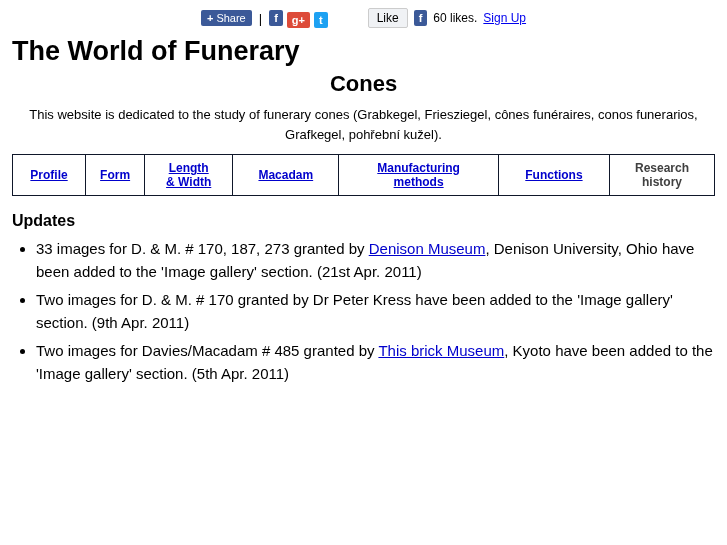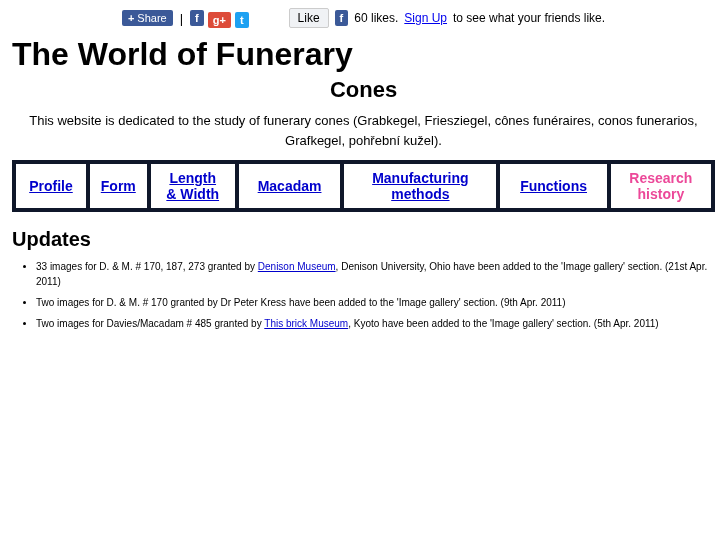--- a/index.html
+++ b/index.html
@@ -69,21 +69,21 @@
       padding-left: 24px;
     }
     .like-btn {
       border: 1px solid #ccc;
       padding: 2px 8px;
       border-radius: 2px;
       font-size: 12px;
       background: #f0f2f5;
     }
     .site-title {
-      font-size: 32px;
+      font-size: 27px;
       font-weight: bold;
       margin-bottom: 4px;
     }
     .page-subtitle {
       text-align: center;
       font-size: 22px;
       font-weight: bold;
       margin-bottom: 8px;
     }
     .intro-text {
@@ -91,49 +91,49 @@
       margin-bottom: 10px;
       line-height: 1.5;
       text-align: center;
     }
     .nav-table {
       width: 100%;
       border-collapse: collapse;
       margin-bottom: 16px;
     }
     .nav-table td {
-      border: 4px solid #0f172a;
+      border: 1px solid #0f172a;
       padding: 6px 0;
       text-align: center;
       vertical-align: middle;
-      font-size: 14px;
+      font-size: 12px;
     }
     .nav-table a {
       color: #00c;
       text-decoration: underline;
       font-weight: bold;
     }
     .nav-table td.no-link {
       font-weight: bold;
-      color: #ec4899;
+      color: #404040;
       text-align: center;
     }
     .updates-title {
-      font-size: 20px;
+      font-size: 16px;
       font-weight: bold;
       margin-bottom: 8px;
     }
     .updates-list {
       list-style: disc;
       padding-left: 24px;
     }
     .updates-list li {
       margin-bottom: 6px;
       line-height: 1.5;
-      font-size: 10px;
+      font-size: 15px;
     }
     .updates-list a {
       color: #00c;
       text-decoration: underline;
     }
     .separator {
       margin: 0 3px;
     }
     .social-row2 {
       display: flex;
@@ -155,21 +155,20 @@
     <div class="social-row2">
       <span class="gplus-icon">g+</span>
       <span class="twitter-icon">t</span>
     </div>
   </div>
   <div class="like-area">
     <button class="like-btn">Like</button>
     <span class="fb-icon">f</span>
     <span>60 likes.</span>
     <a href="#">Sign Up</a>
-    <span>to see what your friends like.</span>
   </div>
 </div>
 
 <div class="site-title">The World of Funerary</div>
 <div class="page-subtitle">Cones</div>
 <p class="intro-text">This website is dedicated to the study of funerary cones (Grabkegel, Friesziegel, cônes funéraires, conos funerarios, Grafkegel, pohřební kužel).</p>
 
 <table class="nav-table">
   <tbody>
     <tr>

